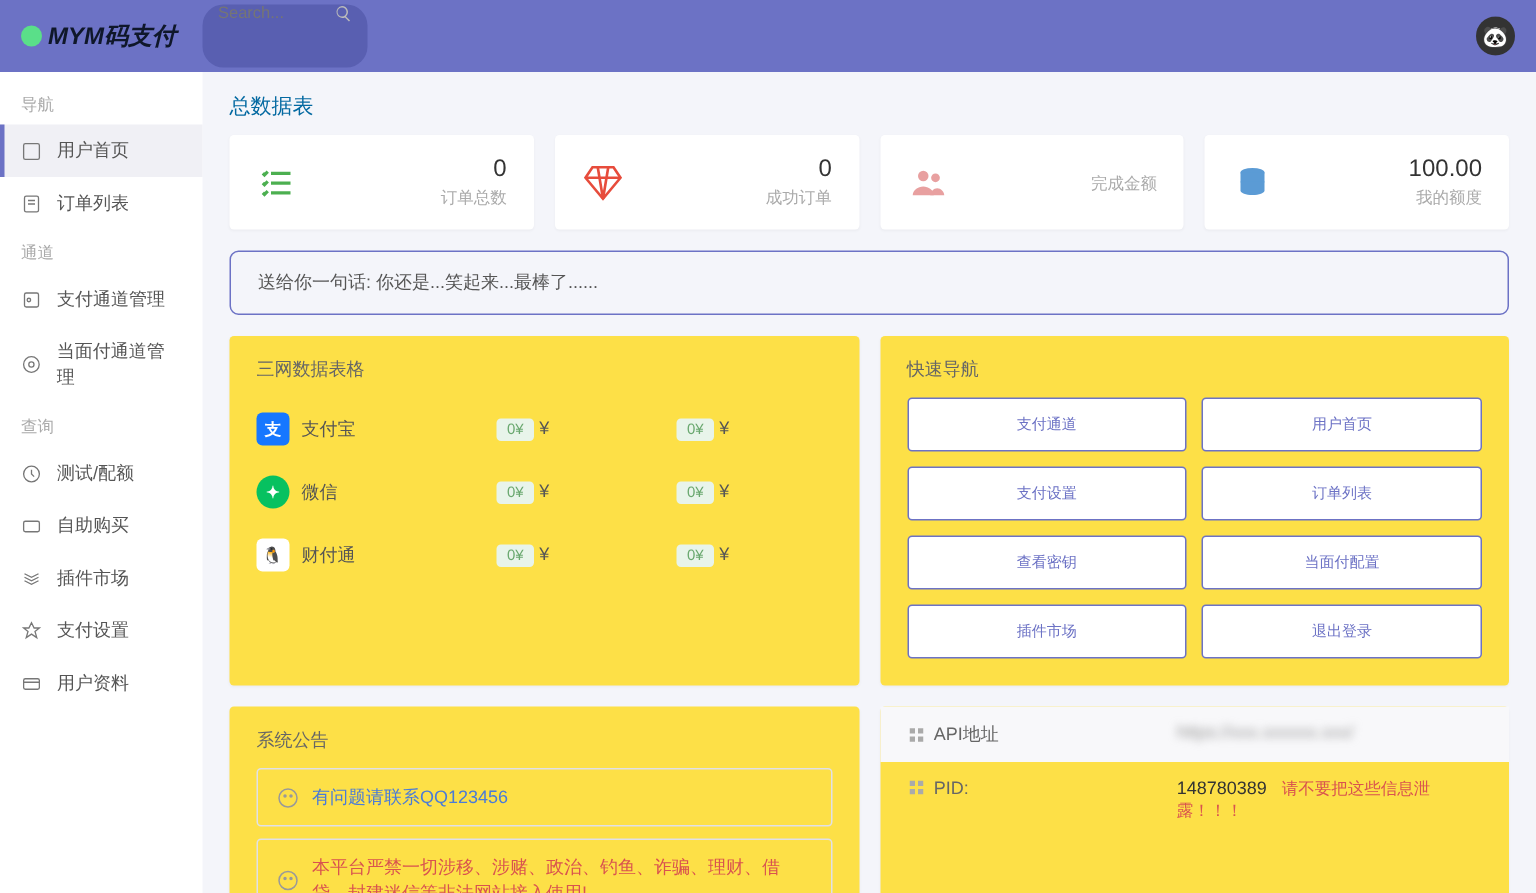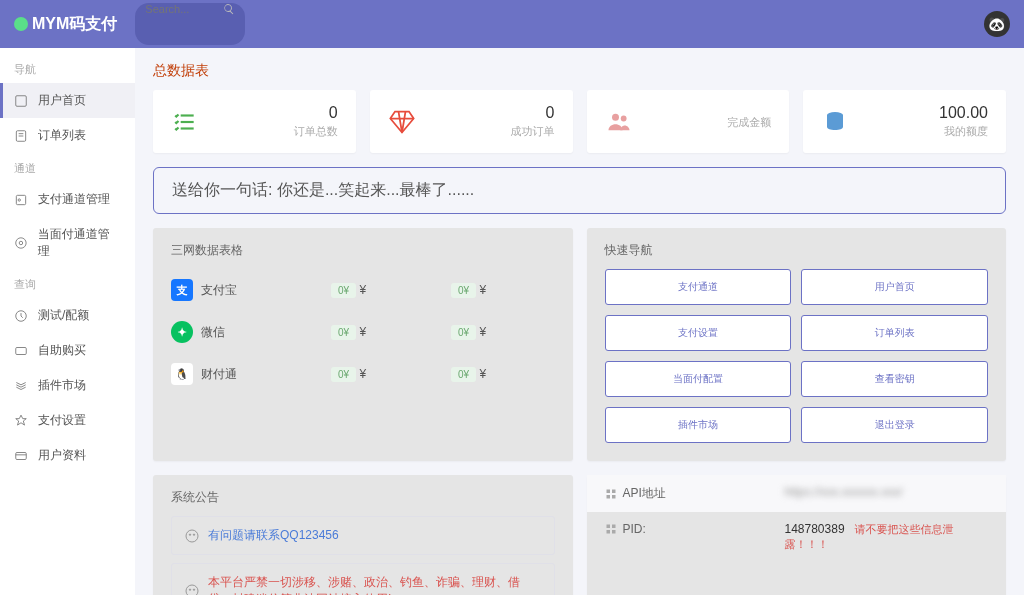--- a/index.html
+++ b/index.html
@@ -1,40 +1,40 @@
 <!DOCTYPE html>
 <html><head>
 <meta charset="utf-8">
 <style>
 *{box-sizing:border-box;margin:0;padding:0;font-family:-apple-system,BlinkMacSystemFont,"Segoe UI",sans-serif}
 body{background:#f4f5fa;font-size:12px;color:#555}
 .topbar{height:48px;background:#6c72c5;display:flex;align-items:center;padding:0 14px;gap:18px}
-.logo{color:#ffffff;font-weight:700;font-size:16px;display:flex;align-items:center;gap:4px}
+.logo{color:#0f172a;font-weight:700;font-style:italic;font-size:16px;display:flex;align-items:center;gap:4px}
 .logo::before{content:'';width:14px;height:14px;border-radius:50%;background:#5adf89;display:inline-block}
 .search{background:#595fb1;border-radius:14px;height:42px;width:110px;display:flex;align-items:flex-start;padding:0 10px;gap:6px}
 .search input{background:transparent;border:none;outline:none;color:#ccc;font-size:11px;flex:1;width:60px}
 .search svg{width:12px;height:12px;fill:#bbb}
 .avatar{margin-left:auto;width:26px;height:26px;border-radius:50%;background:#222 radial-gradient(circle,#fff 30%,#333 32%);display:flex;align-items:center;justify-content:center;font-size:14px}
 .layout{display:flex}
 .sidebar{width:135px;background:#fff;min-height:calc(100vh - 48px);padding-top:6px}
 .sidecat{font-size:11px;color:#aaa;padding:8px 14px 6px}
 .sideitem{display:flex;align-items:center;gap:10px;padding:9px 14px;font-size:12px;color:#555;cursor:pointer}
 .sideitem.active{background:#f0f0f5;border-left:3px solid #6c72c5;padding-left:11px}
 .sideitem svg{width:14px;height:14px;fill:none;stroke:#777;stroke-width:1.5}
 .main{flex:1;padding:14px 18px}
-.pgtitle{font-size:14px;color:#c2410c;margin-bottom:10px}
+.pgtitle{font-size:14px;color:#0369a1;margin-bottom:10px}
 .statrow{display:flex;gap:14px;margin-bottom:14px}
 .statcard{flex:1;background:#fff;border-radius:3px;padding:14px 18px;display:flex;align-items:center;gap:14px;box-shadow:0 1px 2px rgba(0,0,0,0.04)}
 .staticon{width:28px;height:28px;display:flex;align-items:center;justify-content:center}
 .statvals{margin-left:auto;text-align:right}
 .statnum{font-size:16px;font-weight:500;color:#333}
 .statlbl{font-size:11px;color:#aaa;margin-top:2px}
-.tipbar{border:1px solid #6c72c5;border-radius:6px;padding:12px 18px;font-size:16px;color:#555;margin-bottom:14px}
+.tipbar{border:1px solid #6c72c5;border-radius:6px;padding:12px 18px;font-size:12px;color:#555;margin-bottom:14px}
 .cols{display:flex;gap:14px;margin-bottom:14px}
-.card{background:#e5e5e5;border-radius:3px;box-shadow:0 1px 2px rgba(0,0,0,0.04)}
+.card{background:#fde047;border-radius:3px;box-shadow:0 1px 2px rgba(0,0,0,0.04)}
 .cardtitle{font-size:12px;color:#666;padding:14px 18px 10px}
 .tblhdr{display:flex;background:#f9f9fb;padding:9px 18px;font-size:11px;color:#888}
 .tblhdr>div:nth-child(1){width:160px}
 .tblhdr>div:nth-child(2){width:120px}
 .tblhdr>div:nth-child(3){flex:1}
 .tblrow{display:flex;align-items:center;padding:10px 18px;font-size:12px;color:#555}
 .tblrow>div:nth-child(1){width:160px;display:flex;align-items:center;gap:8px}
 .tblrow>div:nth-child(2){width:120px}
 .tblrow>div:nth-child(3){flex:1}
 .chip{background:#e8f4ea;color:#6aa86f;font-size:10px;padding:2px 7px;border-radius:3px;display:inline-block}
@@ -230,22 +230,22 @@
         </div>
       </div>
 
       <div class="card" style="flex:1">
         <div class="cardtitle">快速导航</div>
         <div class="navgrid" id="navgrid">
             <div class="navbtn">支付通道</div>
             <div class="navbtn">用户首页</div>
             <div class="navbtn">支付设置</div>
             <div class="navbtn">订单列表</div>
+            <div class="navbtn">查看密钥</div>
             <div class="navbtn">当面付配置</div>
-            <div class="navbtn">查看密钥</div>
             <div class="navbtn">插件市场</div>
             <div class="navbtn">退出登录</div>
           </div>
       </div>
     </div>
 
     <div class="cols">
       <div class="card" style="flex:1">
         <div class="cardtitle">系统公告</div>
         <div class="annlist" id="annlist">

